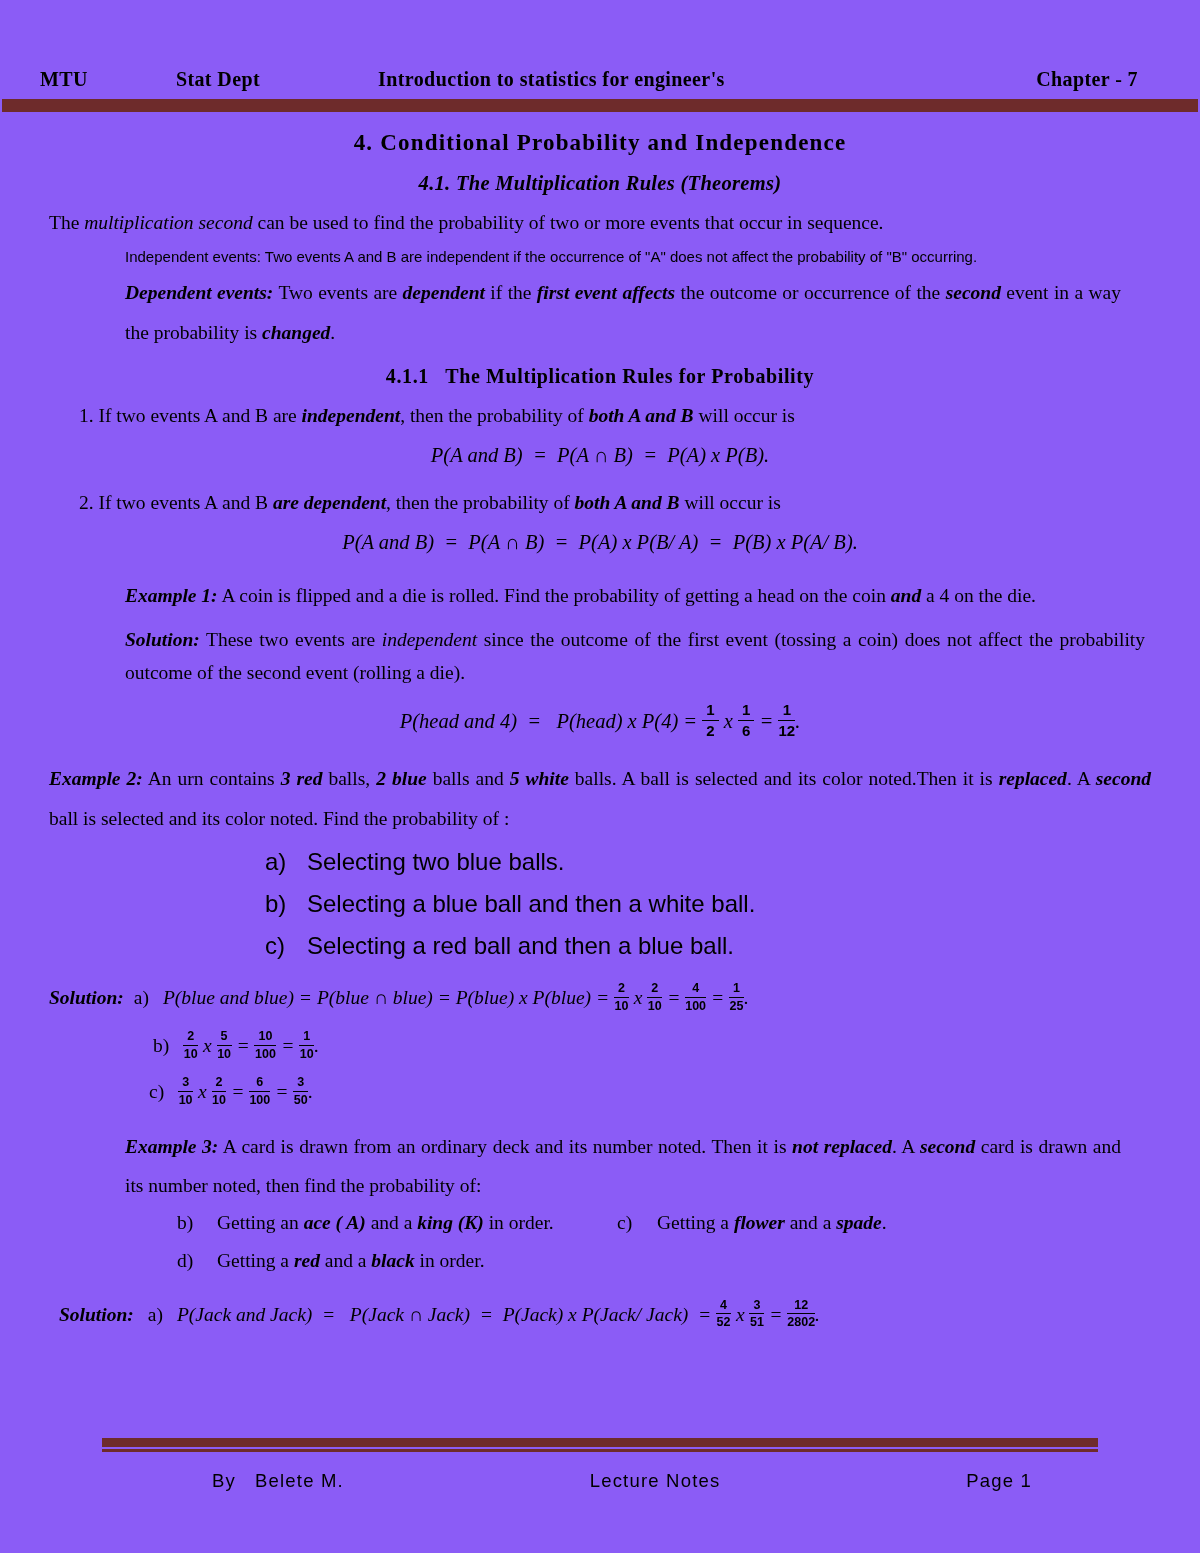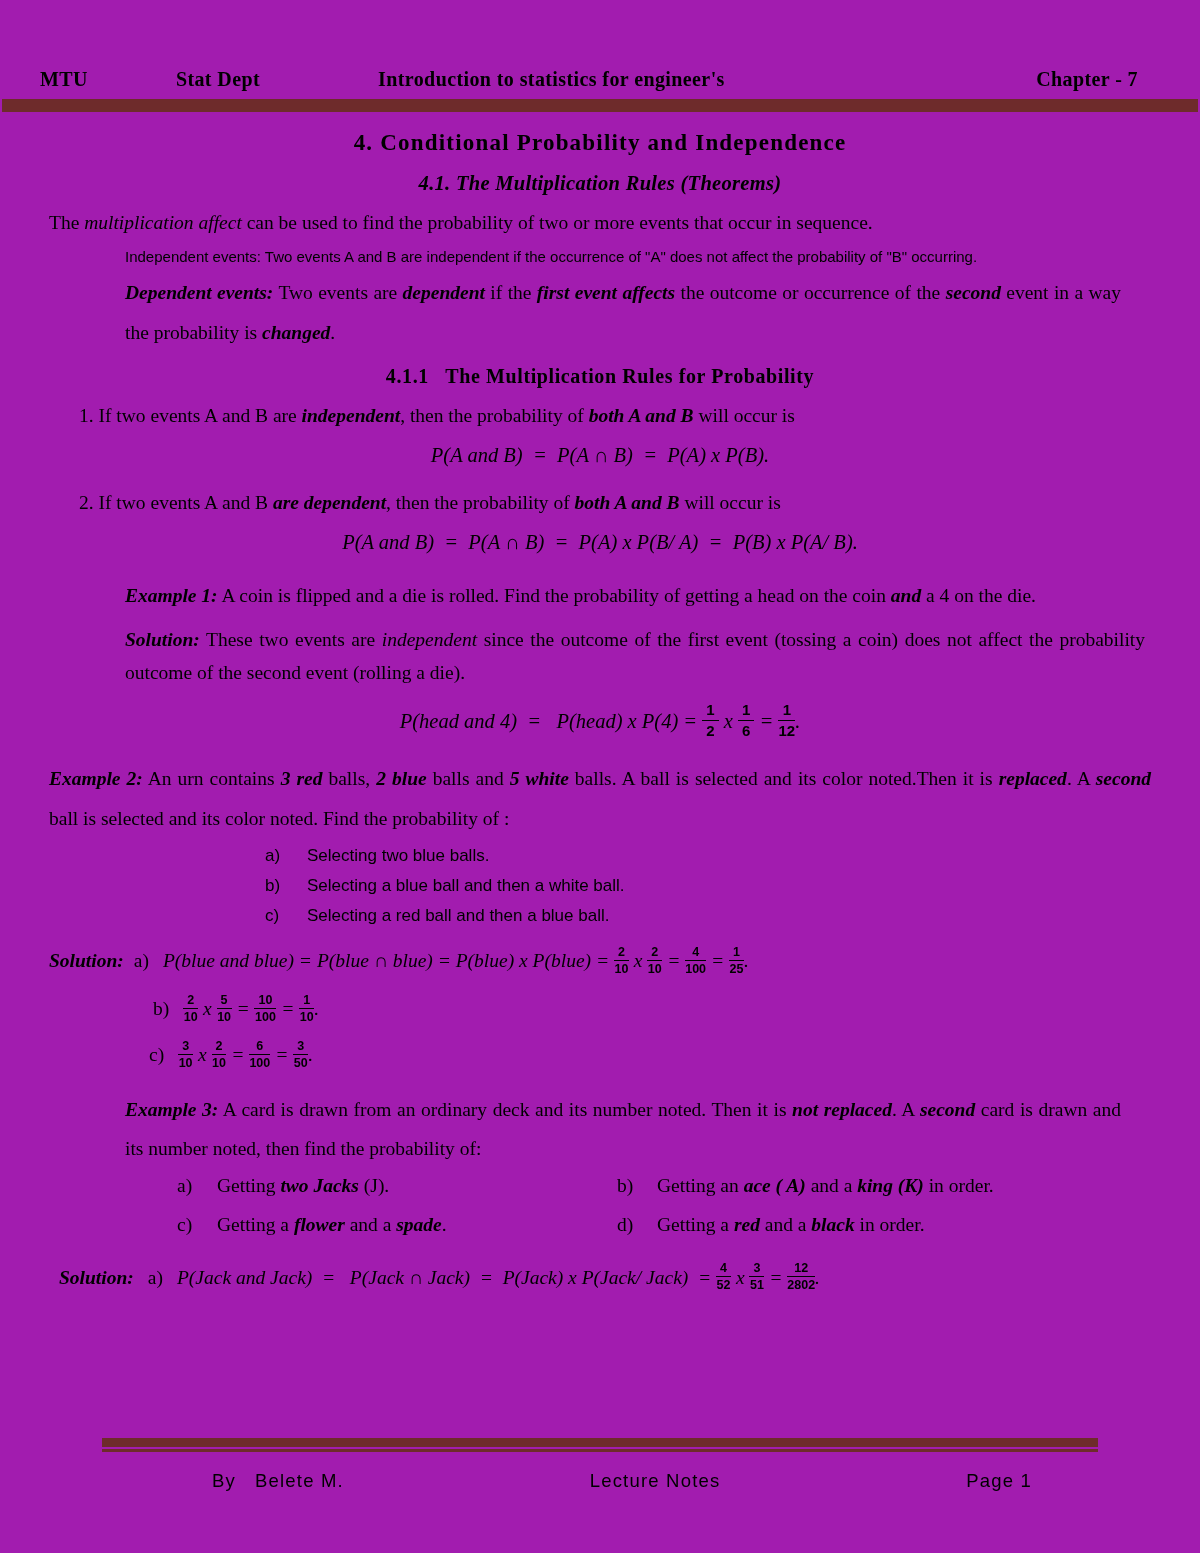--- a/index.html
+++ b/index.html
@@ -1,19 +1,19 @@
 <!DOCTYPE html>
 <html><head>
 <meta charset="utf-8">
 <style>
   html,body{margin:0;padding:0;background:#ffffff;}
   .page{
     position:relative;
     width:1200px;height:1553px;
-    background:#a21caf;
+    background:#8b5cf6;
     overflow:hidden;
     font-family:"Liberation Serif", serif;
     color:#000;
   }
   .content{padding:0 49px;}
   
   .header-row{
     display:flex;align-items:baseline;
     padding:68px 62px 8px 40px;
     font-weight:700;font-size:20px;
@@ -61,21 +61,21 @@
     transform:translateY(-1px);
   }
   .frac .num{display:block;border-bottom:1.6px solid #000;padding:0 4px 1px;}
   .frac .den{display:block;padding-top:1px;}
   #eq-head4 .frac{font-size:15px;}
   #example1{margin:14px 30px 0 76px;line-height:2.0;}
   #solution1{margin:8px 6px 0 76px;line-height:1.7;}
   #example2{margin-top:10px;line-height:2.05;}
   .urnlist{
     margin:2px 0 0 216px;line-height:1.75;
-    font-family:"Liberation Sans", sans-serif;font-size:17px;
+    font-family:"Liberation Sans", sans-serif;font-size:24px;
   }
   .urnlist .marker{display:inline-block;width:42px;}
   .sol-line{display:flex;align-items:center;font-size:19.5px;}
   .sol-line .eqpart{display:inline-flex;align-items:center;font-style:italic;flex-wrap:nowrap;}
   .sol-line .eqpart > span{white-space:pre;}
   #sol2a{margin-top:6px;height:50px;}
   #sol2a .sol-label{margin-right:10px;}
   #sol2b{height:46px;padding-left:104px;}
   #sol2c{height:46px;padding-left:100px;}
   .sol-marker{margin-right:14px;}
@@ -111,21 +111,21 @@
     <span class="h-course">Introduction to statistics for engineer's</span>
     <span class="h-chapter">Chapter - 7</span>
   </div>
   <div class="rule-header"></div>
 
   <div class="content">
 
     <h1 class="doc-title">4. Conditional Probability and Independence</h1>
     <h2 class="doc-section">4.1. The Multiplication Rules (Theorems)</h2>
 
-    <p class="just" id="intro"><span>The </span><span class="it">multiplication affect</span><span> can be used to find the probability of two or more events that occur in sequence.</span></p>
+    <p class="just" id="intro"><span>The </span><span class="it">multiplication second</span><span> can be used to find the probability of two or more events that occur in sequence.</span></p>
 
     <p class="just indent" id="independent">Independent events: Two events A and B are independent if the occurrence of "A" does not affect the probability of "B" occurring.</p>
 
     <p class="just indent" id="dependent"><span class="bi">Dependent events:</span><span> Two events are </span><span class="bi">dependent</span><span> if the </span><span class="bi">first event affects</span><span> the outcome or occurrence of the </span><span class="bi">second</span><span> event in a way the probability is </span><span class="bi">changed</span><span>.</span></p>
 
     <h3 class="doc-subsection">4.1.1&nbsp;&nbsp; The Multiplication Rules for Probability</h3>
 
     <p class="rule-item"><span>1. If two events A and B are </span><span class="bi">independent</span><span>, then the probability of </span><span class="bi">both A and B</span><span> will occur is</span></p>
 
     <div class="eq eq-center">
@@ -198,21 +198,20 @@
           <span class="frac"><span class="num">6</span><span class="den">100</span></span>
           <span> = </span>
           <span class="frac"><span class="num">3</span><span class="den">50</span></span>
           <span>.</span>
         </span>
     </div>
 
     <p class="just" id="example3"><span class="bi">Example 3:</span><span> A card is drawn from an ordinary  deck and its number noted. Then it is </span><span class="bi">not replaced</span><span>. A </span><span class="bi">second</span><span> card is drawn and its number noted, then find the probability of:</span></p>
 
     <div class="cardlist">
-      <div><span class="marker">a)</span><span>Getting </span><span class="bi">two Jacks</span><span> (J).</span></div>
       <div><span class="marker">b)</span><span>Getting an </span><span class="bi">ace ( A)</span><span> and a </span><span class="bi">king (K)</span><span> in order.</span></div>
       <div><span class="marker">c)</span><span>Getting a </span><span class="bi">flower</span><span> and a </span><span class="bi">spade</span><span>.</span></div>
       <div><span class="marker">d)</span><span>Getting a </span><span class="bi">red</span><span> and a </span><span class="bi">black</span><span> in order.</span></div>
     </div>
 
     <div class="sol-line" id="solution3">
       <span class="bi sol-label">Solution:</span>
       <span class="sol-marker">a)</span>
       <span class="eqpart">
           <span>P(Jack and Jack)  =   P(Jack ∩ Jack)  =  P(Jack) x P(Jack/ Jack)  = </span>

